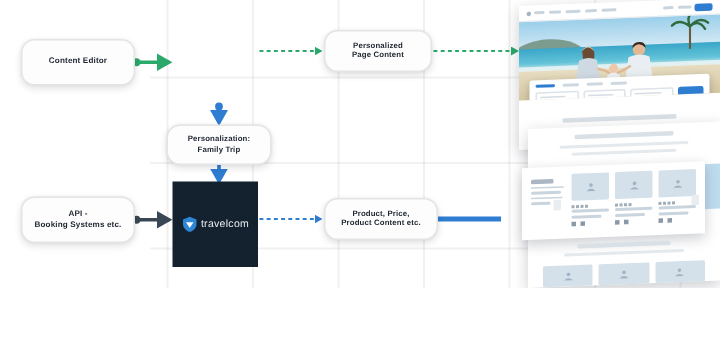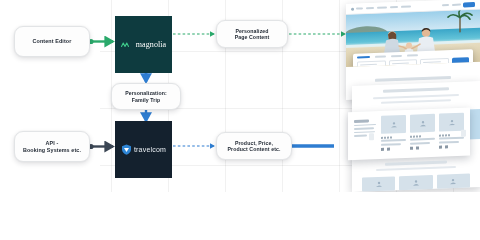--- a/index.html
+++ b/index.html
@@ -218,28 +218,20 @@
     </span>
   </div>
 
   <div class="node" id="node-product-price">
     <span class="txt">
       <span>Product, Price,</span><br>
       <span>Product Content etc.</span>
     </span>
   </div>
 
-  <div class="platform" id="block-magnolia">
-    <div class="logo-row">
-      <svg class="mag-mark" width="13" height="8" viewBox="0 0 26 16">
-        <path d="M1 11 L4.5 4 L8 11 L11.5 4 L15 11" fill="none" stroke="#3ec98a" stroke-width="2.2" stroke-linecap="round" stroke-linejoin="round"></path>
-      </svg>
-      <span class="logo-word">magnolia</span>
-    </div>
-  </div>
 
   <div class="platform" id="block-travelcom">
     <div class="logo-row">
       <svg class="tc-mark" width="11" height="11" viewBox="0 0 22 22">
         <path d="M11 1 L20 4.5 V11 C20 16 15.5 20 11 21.3 C6.5 20 2 16 2 11 V4.5 Z" fill="#2e86d6"></path>
         <path d="M6 8.2 h10 L11 16 Z" fill="#ffffff"></path>
       </svg>
       <span class="logo-word sans">travelcom</span>
     </div>
   </div>

